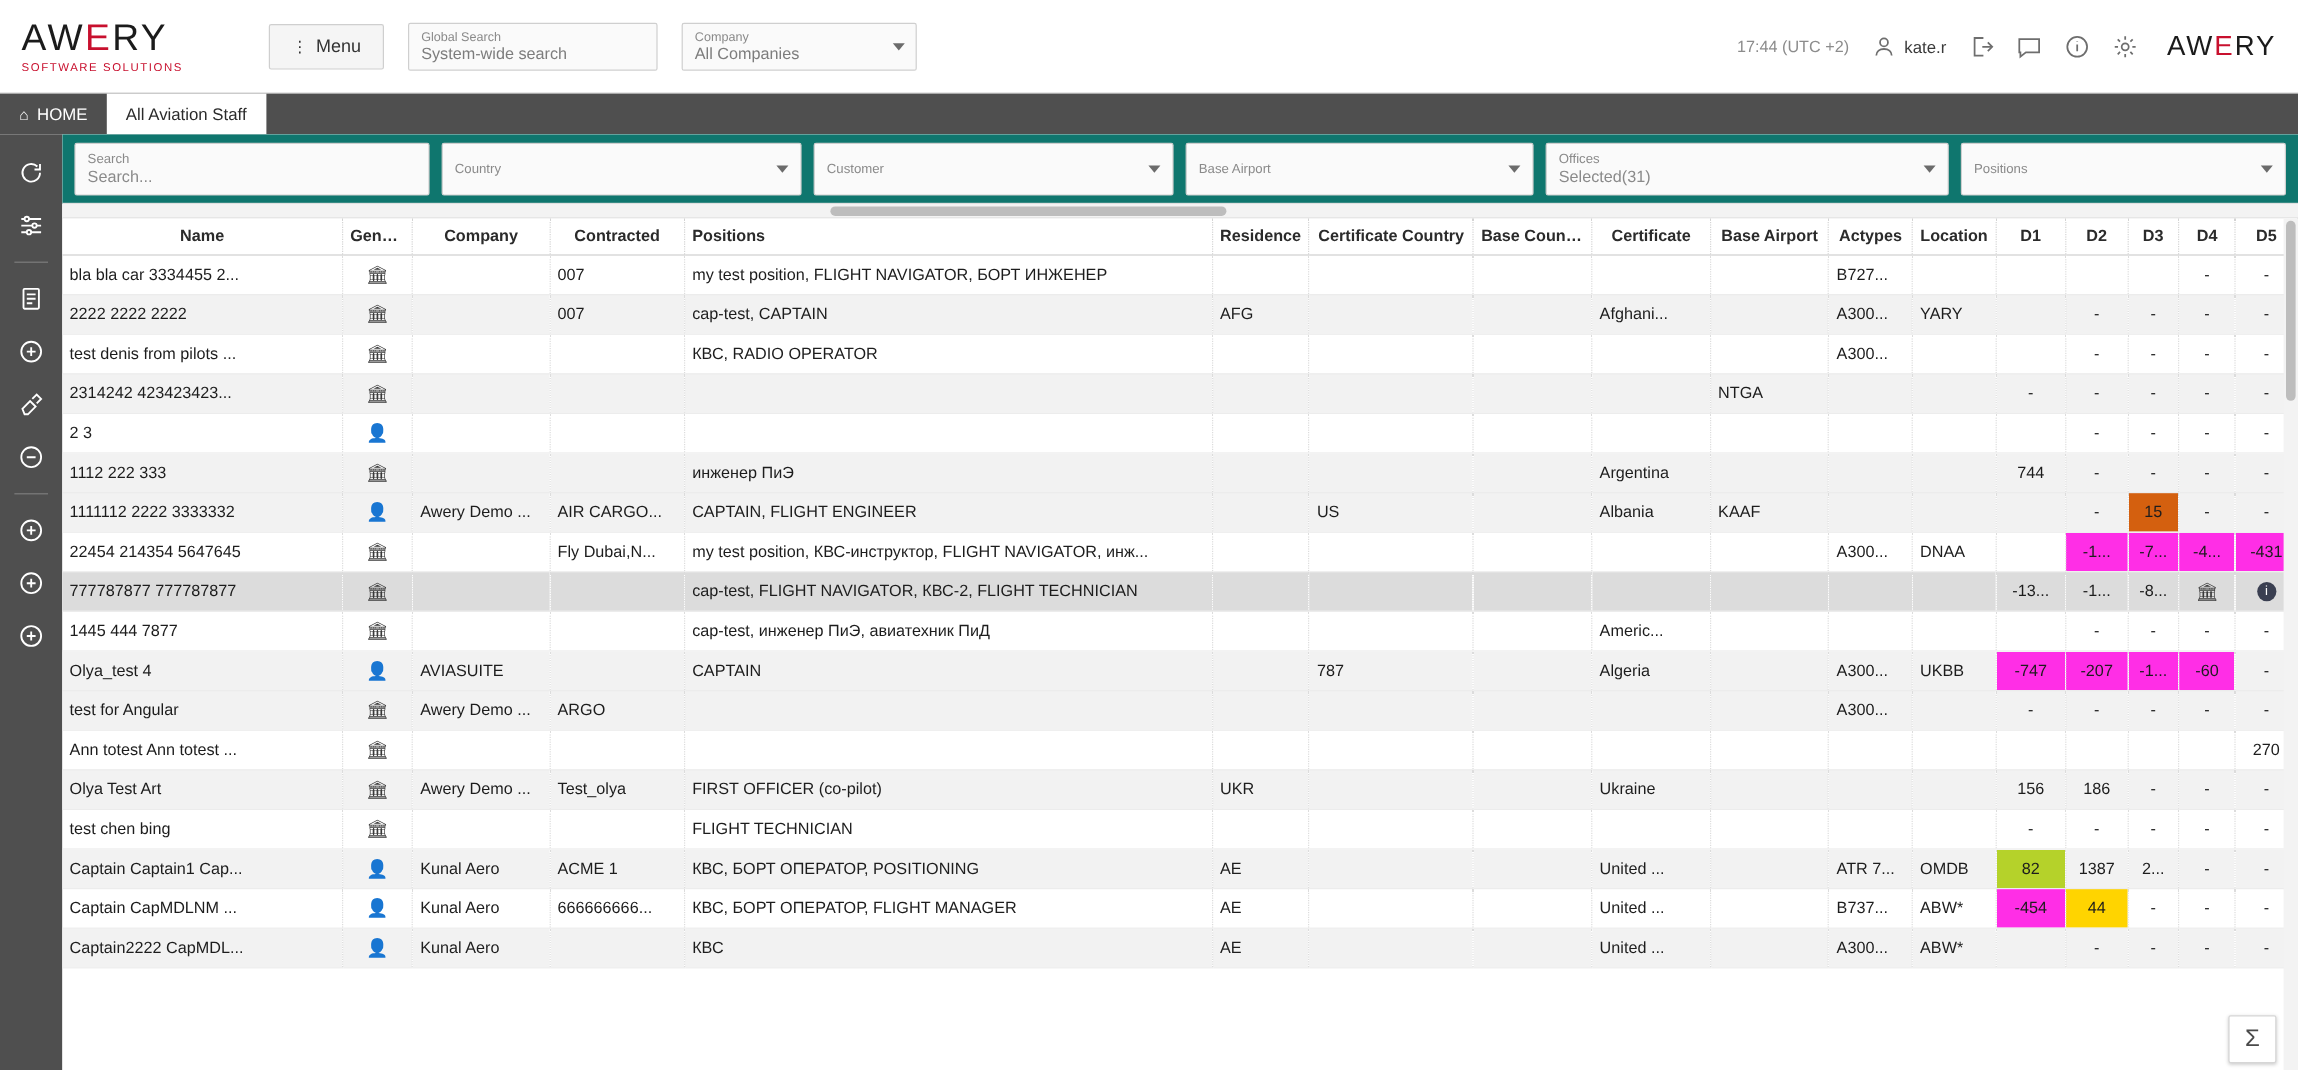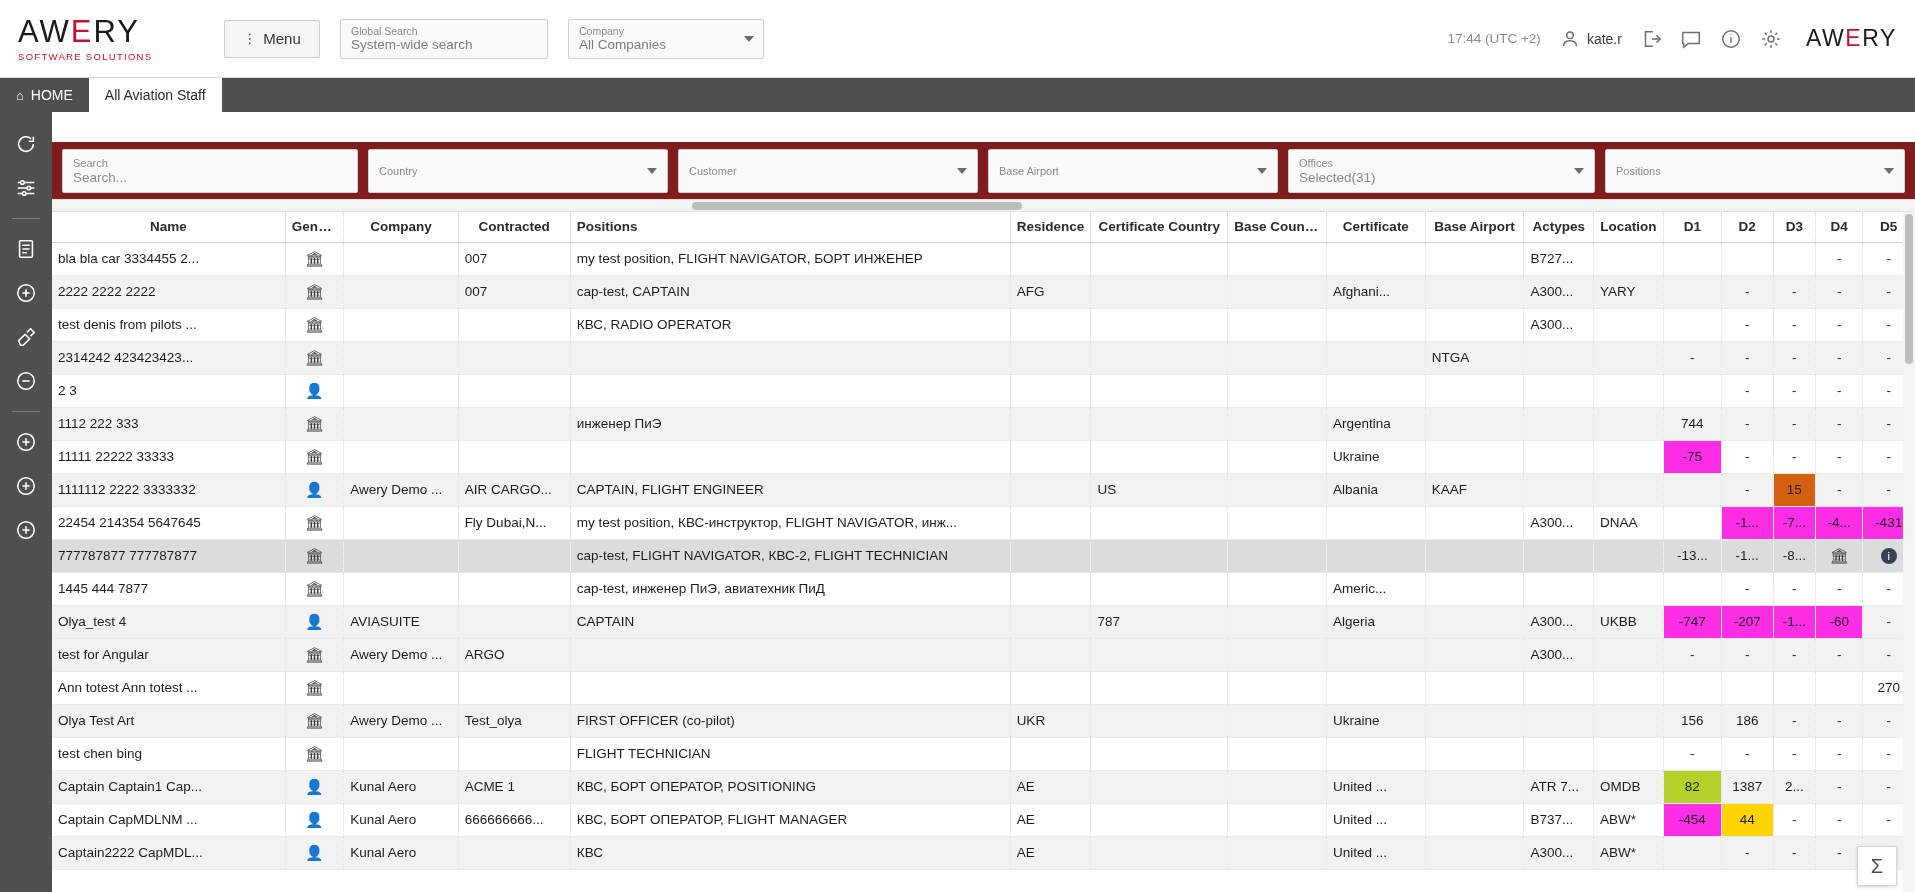--- a/index.html
+++ b/index.html
@@ -111,36 +111,35 @@
 
   
   .content { flex: 1 1 auto; display: flex; flex-direction: column; min-width: 0; background: #fff; }
 
   
   .filters {
     height: 58px; flex: 0 0 58px;
     display: flex; align-items: center;
     padding: 7px 10px 6px 10px;
     gap: 10px;
-    background: #7f1d1d;
+    background: #0f766e;
     border-bottom: 1px solid #e0e0e0;
-    margin-top: 30px;
   }
   .ffield {
     position: relative; height: 44px;
     border: 1px solid #cfcfcf; background: #fafafa; border-radius: 2px;
     padding: 0 10px; display: flex; flex-direction: column; justify-content: center;
   }
   .ffield .lbl { font-size: 11px; color: #8a8a8a; line-height: 13px; }
   .ffield .val { font-size: 13.5px; color: #8a8a8a; line-height: 16px; }
   .ffield.f1 { width: 296px; }
   .ffield.f2 { width: 300px; }
   .ffield.f3 { width: 300px; }
   .ffield.f4 { width: 290px; }
-  .ffield.f5 { width: 307px; }
+  .ffield.f5 { width: 336px; }
   .ffield.f6 { flex: 1 1 auto; }
   .ffield .caret {
     position: absolute; right: 10px; top: 50%; transform: translateY(-50%);
     width: 0; height: 0; border-left: 5px solid transparent; border-right: 5px solid transparent;
     border-top: 6px solid #6b6b6b;
   }
 
   
   .hscroll {
     height: 12px; flex: 0 0 12px; background: #f3f3f3;
@@ -538,39 +537,20 @@
                 <td>Argentina</td>
                 <td></td>
                 <td></td>
                 <td></td>
                 <td class="num">744</td>
                 <td class="num">-</td>
                 <td class="num">-</td>
                 <td class="num">-</td>
                 <td class="num">-</td>
               </tr>
-              <tr>
-                <td class="name">11111 22222 33333</td>
-                <td class="c"><span class="bankicon">🏛</span></td>
-                <td></td>
-                <td></td>
-                <td></td>
-                <td></td>
-                <td></td>
-                <td></td>
-                <td>Ukraine</td>
-                <td></td>
-                <td></td>
-                <td></td>
-                <td class="num cell-pink">-75</td>
-                <td class="num">-</td>
-                <td class="num">-</td>
-                <td class="num">-</td>
-                <td class="num">-</td>
-              </tr>
               <tr class="alt">
                 <td class="name">1111112 2222 3333332</td>
                 <td class="c"><span class="personicon">👤</span></td>
                 <td>Awery Demo ...</td>
                 <td>AIR CARGO...</td>
                 <td>CAPTAIN, FLIGHT ENGINEER</td>
                 <td></td>
                 <td>US</td>
                 <td></td>
                 <td>Albania</td>

